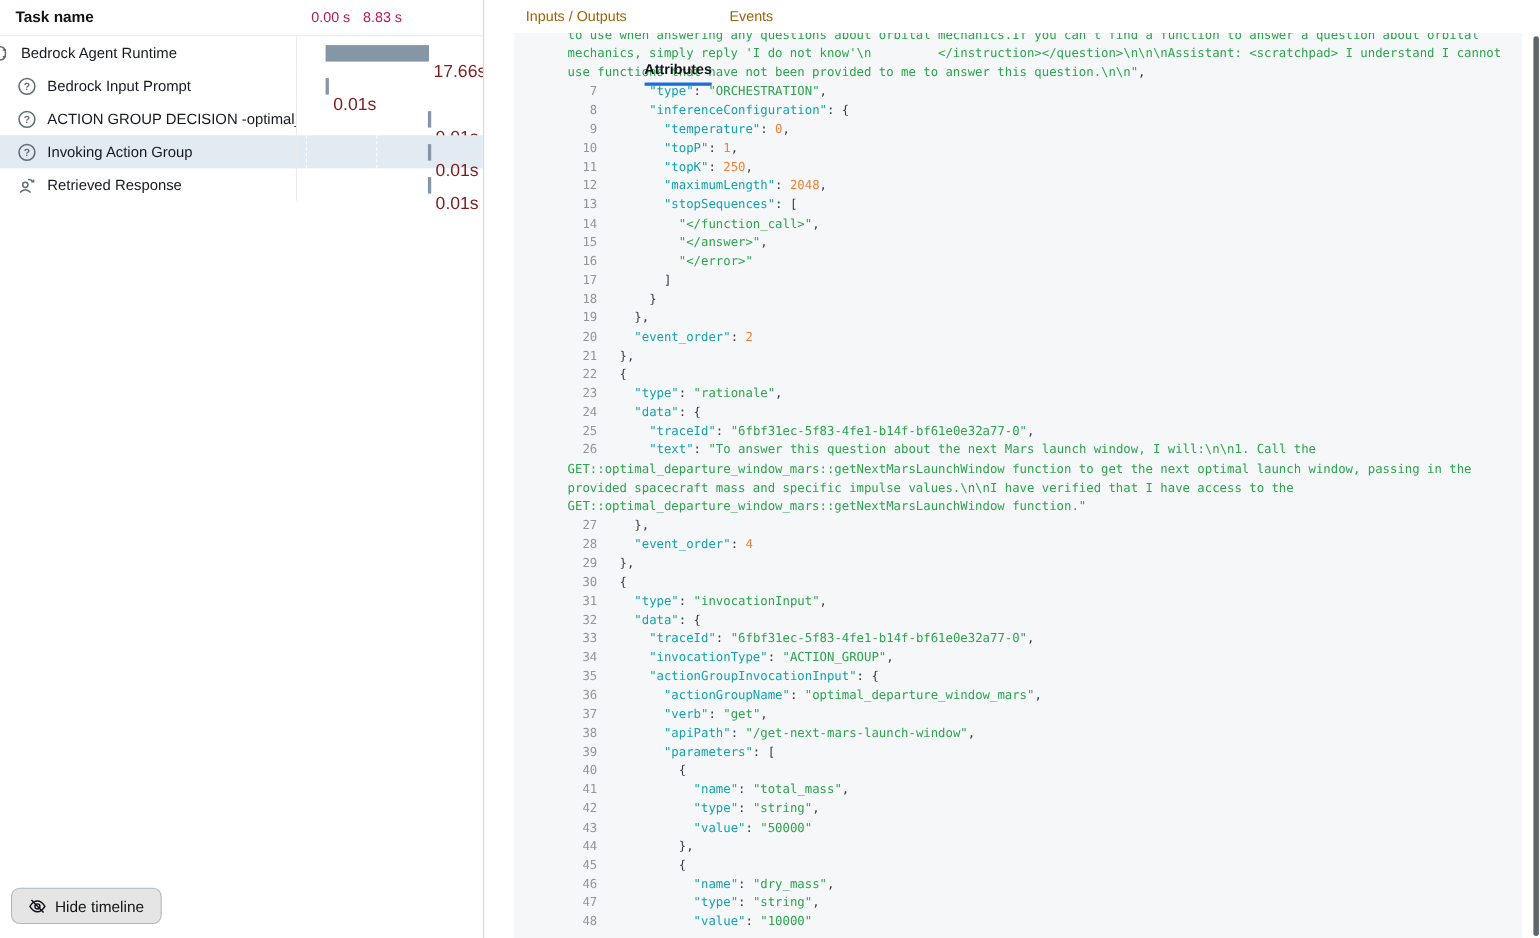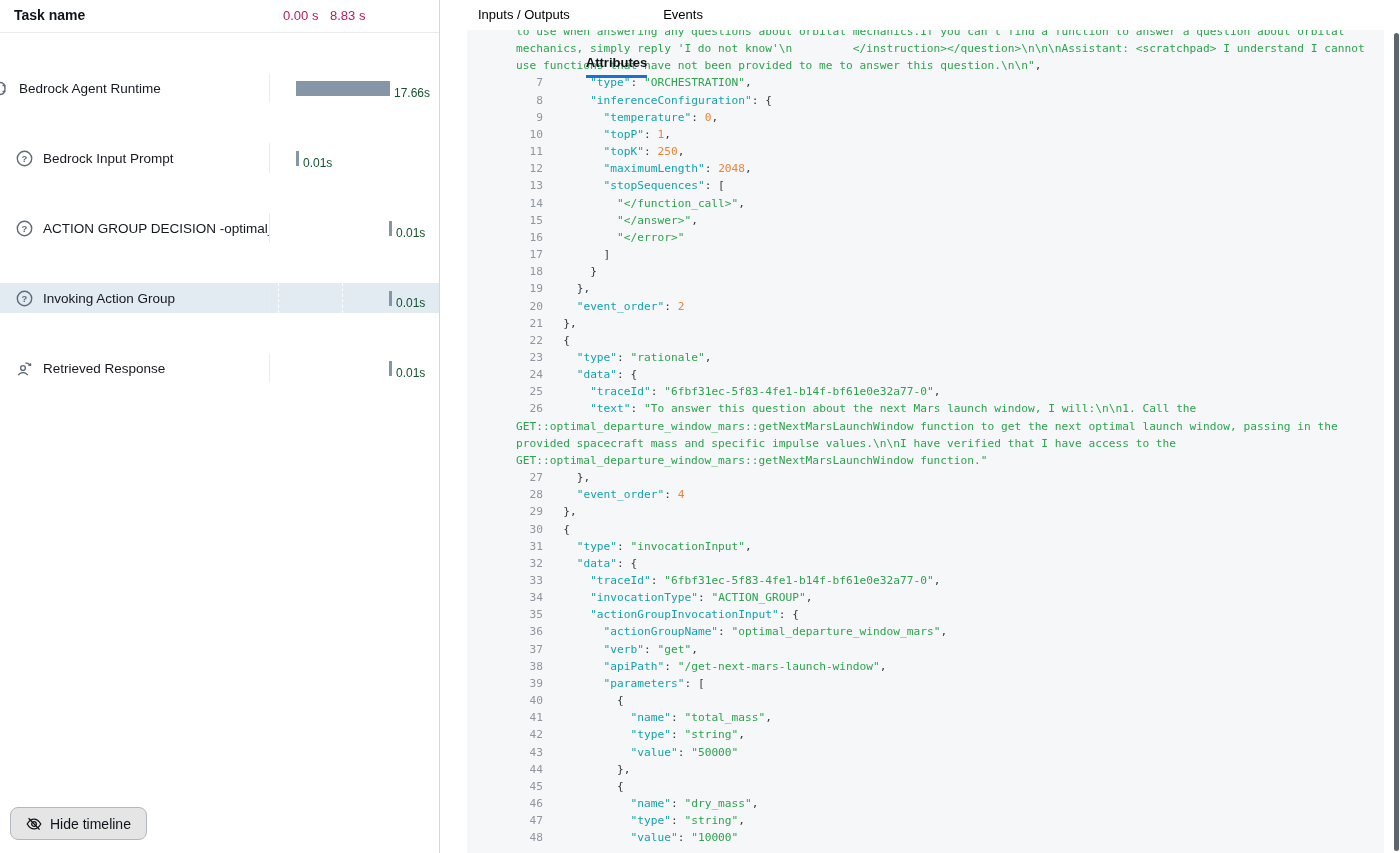--- a/index.html
+++ b/index.html
@@ -10,44 +10,44 @@
   
   .left-panel { position:absolute; left:0; top:0; width:440px; height:853px; background:#fff;
                 border-right:1px solid #d3d8de; overflow:hidden; }
   .panel-header { position:relative; height:33px; border-bottom:1px solid #e9ebee; }
   .task-name-header { position:absolute; left:14px; top:7px; font-size:14px; font-weight:bold; color:#0f141a; }
   .time-label { position:absolute; top:8px; font-size:13px; color:#be185d; white-space:pre; }
   .time-label.t0 { left:283px; }
   .time-label.t1 { left:330px; }
 
   .rows { position:absolute; top:33px; left:0; right:0; }
-  .row { position:relative; height:30px;margin-top:40px; }
+  .row { position:relative; height:30px; }
   .row.selected { background:#e2eaf2; }
   .row-left { position:absolute; left:0; top:0; width:270px; height:30px;
               border-right:1px solid #e9ebee; overflow:hidden;
               display:flex; align-items:center; }
   .row-label { font-size:13.5px; color:#16191f; white-space:nowrap; margin-left:10px; }
   .row-icon { flex:none; width:17px; height:17px; margin-left:16px; display:flex; align-items:center; justify-content:center; }
   .icon-clip { flex:none; width:9px; height:17px; overflow:hidden; margin-left:0; }
   .icon-clip svg { margin-left:-9px; }
   .row-timeline { position:absolute; left:270px; top:0; right:0; height:30px; }
   .grid { position:absolute; top:0; bottom:0; width:0; border-left:1px dashed rgba(255,255,255,.95); }
   .bar { position:absolute; top:8px; height:15px; background:#8596a7; }
-  .dur { position:absolute; top:13px; font-size:12px; color:#14532d; white-space:nowrap; }
+  .dur { position:absolute; top:24px; font-size:16px; color:#7f1d1d; white-space:nowrap; }
 
   .hide-timeline { position:absolute; left:10px; bottom:13px; height:33px;
                    display:flex; align-items:center; gap:8px; padding:0 15px;
                    background:#e5e5e5; border:1px solid #b0b8c2; border-radius:8px;
                    font-family:"Liberation Sans",sans-serif; font-size:14px; font-weight:500;
                    color:#0f1419; cursor:pointer; }
 
   
   .right-panel { position:absolute; left:462px; top:0; right:0; height:853px; background:#fff; overflow:hidden; }
   .tab-bar { position:absolute; left:16px; top:0; height:30px; display:flex; gap:16px; z-index:2; }
-  .tab { font-size:13px; color:#000000; padding-top:7px; height:30px; cursor:pointer; white-space:nowrap; }
+  .tab { font-size:13px; color:#a16207; padding-top:7px; height:30px; cursor:pointer; white-space:nowrap; }
   .tab.active { color:#0f1419; font-weight:bold; border-bottom:3px solid #1d6fd6;margin-top:48px; }
 
   .code-area { position:absolute; left:5px; top:30px; right:16px; bottom:0;
                background:#f6f7f9; overflow:hidden; padding:0 8px; }
   .code-scroll { margin-top:-7px; font-family:"DejaVu Sans Mono", monospace;
                  font-size:11.2px; line-height:17.15px; }
   .code-line { white-space:pre-wrap;margin-left:41px; }
   .ln  { color:#8f969e; }
   .k   { color:#14a3ad; }
   .s   { color:#2da44e; }

